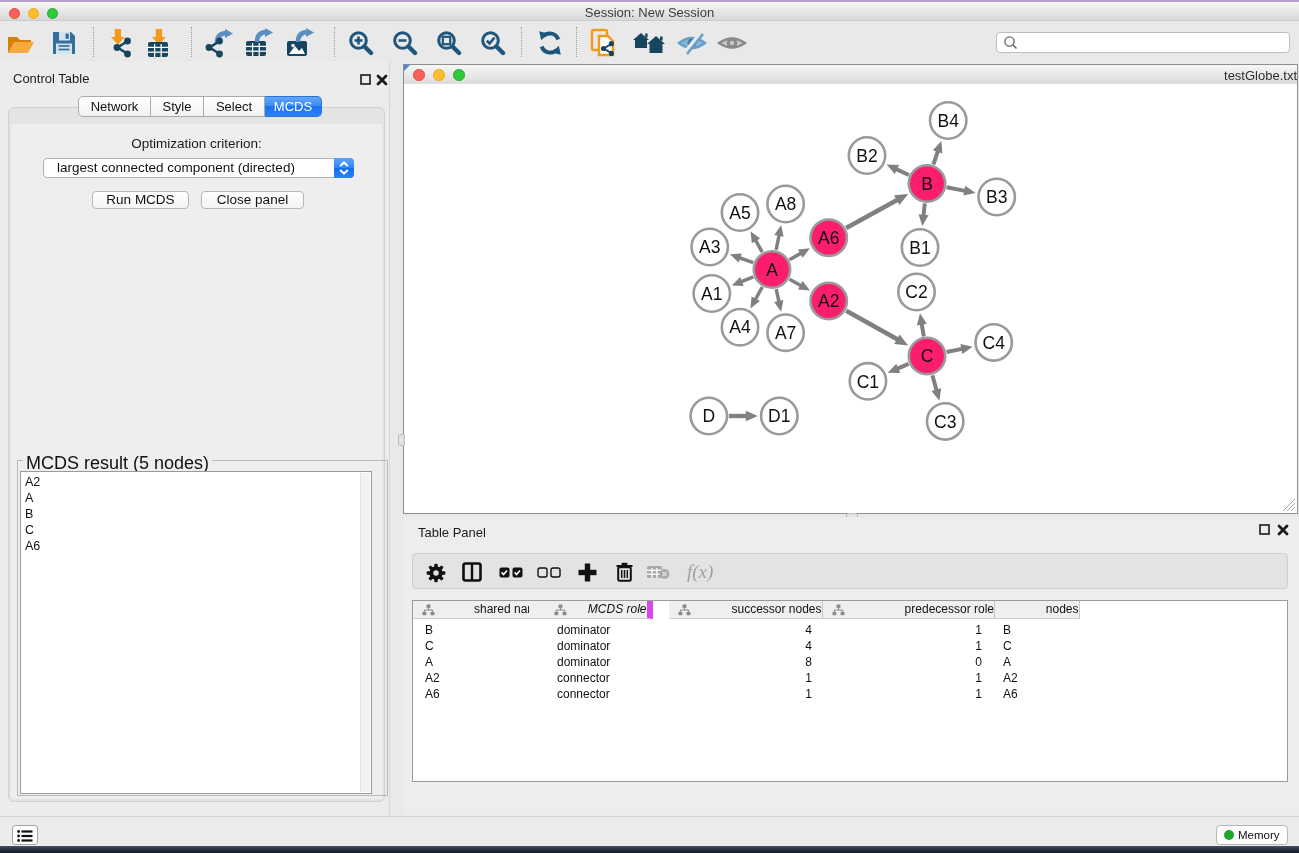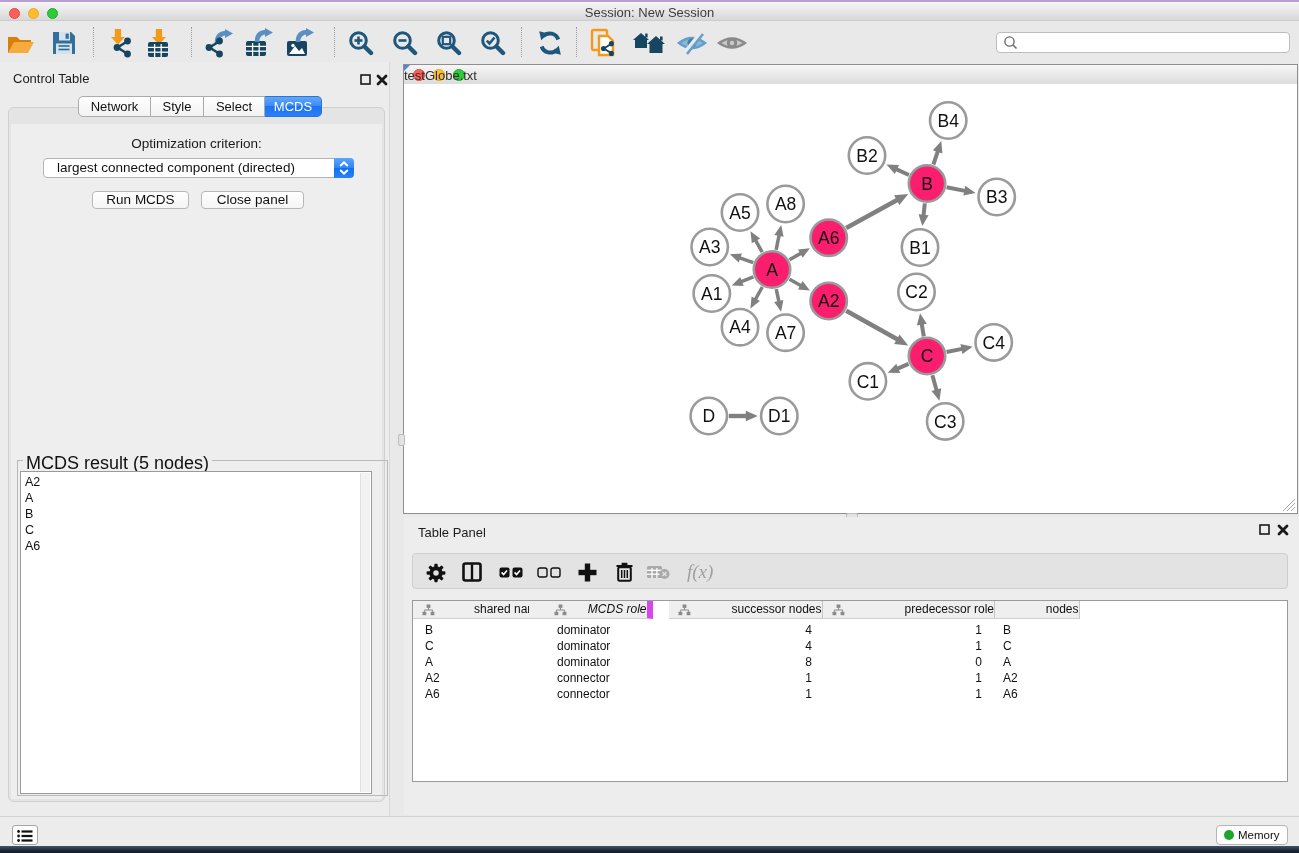--- a/index.html
+++ b/index.html
@@ -26,21 +26,21 @@
 .combo{position:absolute;left:43px;top:158px;width:311px;height:20px;background:#fff;border:1px solid #b3b3b3;border-radius:4px;font-size:13.5px;color:#111;line-height:18px;padding-left:13px}
 .combobtn{position:absolute;right:-1px;top:-1px;width:20px;height:20px;border-radius:0 4px 4px 0;background:linear-gradient(#5ea5f9 0%,#3186f5 48%,#1070f0 52%,#2a82f6 100%);}
 .btn{position:absolute;height:18px;background:linear-gradient(#ffffff,#f4f4f4);border:1px solid #b7b7b7;border-radius:4px;font-size:13.5px;color:#111;text-align:center;line-height:16px}
 .fieldset{position:absolute;left:17px;top:460px;width:371px;height:336px;border:1px solid #b9b9b9}
 .fslabel{position:absolute;left:5px;top:-8px;background:#eeeeee;padding:0 3px;font-size:18px;color:#111}
 .listbox{position:absolute;left:2px;top:10px;width:352px;height:323px;background:#fff;border:1px solid #9a9a9a}
 .listitems{position:absolute;left:4px;top:2px;font-size:12.5px;color:#111;line-height:16px}
 .lscroll{position:absolute;right:1px;top:1px;width:10px;height:319px;background:#f2f2f2;border-left:1px solid #e0e0e0}
 .gwin{position:absolute;left:403px;top:64px;width:895px;height:450px;background:#fff;border:1px solid #8f8f8f}
 .gtitle{position:absolute;left:0;top:0;width:100%;height:20px;background:linear-gradient(#f6f6f6,#dcdcdc);border-bottom:1px solid #b3b3b3;box-sizing:border-box}
-.gtitletext{position:absolute;width:100%;top:3px;text-align:left;font-size:13px;color:#2e2e2e}
+.gtitletext{position:absolute;width:100%;top:3px;text-align:right;font-size:13px;color:#2e2e2e}
 .gcanvas{position:absolute;left:0;top:19px;width:893px;height:408px;background:#fff;overflow:hidden}
 .resize{position:absolute;right:1px;bottom:1px;width:15px;height:15px}
 .tpanel{position:absolute;left:404px;top:517px;width:895px;height:298px;background:#ededed}
 .tptitle{position:absolute;left:14px;top:8px;font-size:13px;color:#1c1c1c}
 .ttoolbar{position:absolute;left:8px;top:36px;width:876px;height:36px;background:#e3e3e3;border:1px solid #cfcfcf;border-radius:4px}
 .twrap{position:absolute;left:8px;top:83px;width:876px;height:182px;background:#fff;border:1px solid #9a9a9a}
 .thead{position:absolute;left:0;top:0;height:18px;background:#efefef;border-bottom:1px solid #d0d0d0;border-right:1px solid #c6c6c6;font-size:12px;color:#111;text-align:right;line-height:17px}
 .trow{position:absolute;font-size:12px;color:#111;height:16px;line-height:16px}
 .btabs{position:absolute;display:flex;height:20px;font-size:13px}
 .statusbar{position:absolute;left:0;top:816px;width:1299px;height:30px;background:#ececec;border-top:1px solid #d2d2d2}

